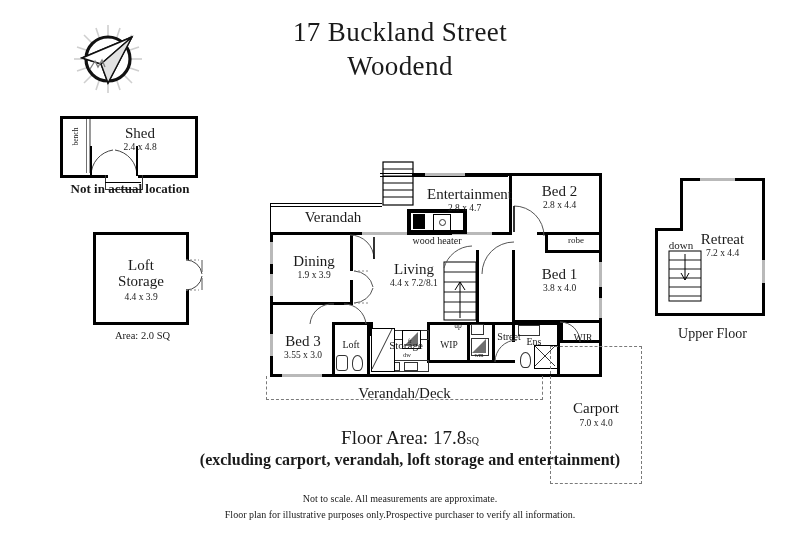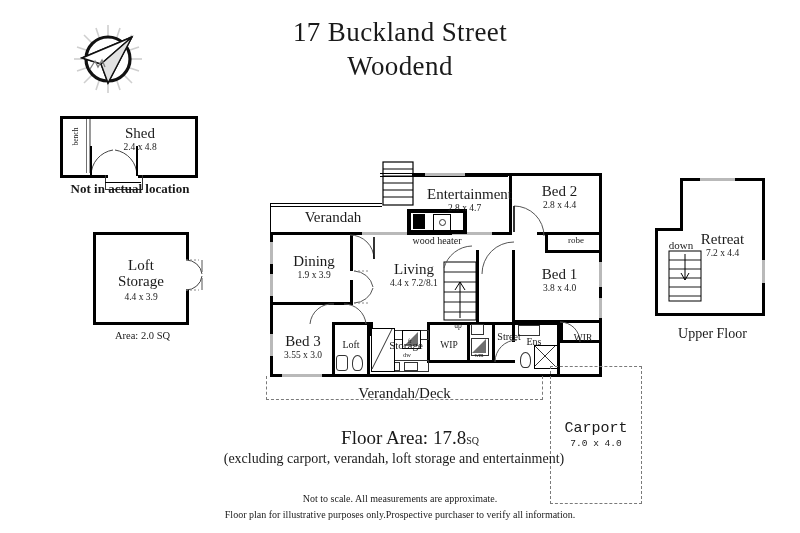--- a/index.html
+++ b/index.html
@@ -318,21 +318,21 @@
   <div class="txt" style="left:300px;top:172px;width:42px;font-size:9.5px;">WIR</div>
 </div>
 
 <div class="abs" style="left:266px;top:376px;width:277px;height:24px;">
   <div class="dash-v" style="left:0;top:0;height:24px;"></div>
   <div class="dash-v" style="left:276px;top:0;height:24px;"></div>
   <div class="dash-h" style="left:0;top:23px;width:277px;"></div>
 </div>
 <div class="txt room-name" style="left:266px;top:386px;width:277px;">Verandah/Deck</div>
 
-<div class="abs" style="left:550px;top:366px;width:92px;height:138px;font-family:Liberation Mono, monospace;">
+<div class="abs" style="left:550px;top:346px;width:92px;height:138px;">
   <div class="dash-h" style="left:0;top:0;width:92px;"></div>
   <div class="dash-h" style="left:0;top:137px;width:92px;"></div>
   <div class="dash-v" style="left:0;top:0;height:138px;"></div>
   <div class="dash-v" style="left:91px;top:0;height:138px;"></div>
   <div class="txt room-name" style="left:0;top:55px;width:92px;">Carport</div>
   <div class="txt room-dim" style="left:0;top:72px;width:92px;">7.0 x 4.0</div>
 </div>
 
 <div class="abs" style="left:655px;top:178px;width:110px;height:140px;">
 
@@ -359,16 +359,16 @@
   <div class="txt" style="left:6px;top:62px;width:40px;font-size:11px;">down</div>
 
   <div class="txt room-name" style="left:30px;top:54px;width:75px;">Retreat</div>
   <div class="txt room-dim" style="left:30px;top:70px;width:75px;">7.2 x 4.4</div>
 </div>
 <div class="txt" style="left:650px;top:327px;width:125px;font-size:14px;">Upper Floor</div>
 
 <div class="txt" style="left:200px;top:428px;width:420px;">
   <span style="font-size:19px;">Floor Area: 17.8</span><span style="font-size:10px;vertical-align:baseline;">SQ</span>
 </div>
-<div class="txt" style="left:164px;top:452px;width:460px;font-size:14px;">(excluding carport, verandah, loft storage and entertainment)</div>
+<div class="txt" style="left:180px;top:452px;width:460px;font-size:16px;font-weight:bold;">(excluding carport, verandah, loft storage and entertainment)</div>
 
 <div class="txt" style="left:140px;top:494px;width:520px;font-size:10px;">Not to scale. All measurements are approximate.</div>
 <div class="txt" style="left:120px;top:510px;width:560px;font-size:10px;">Floor plan for illustrative purposes only.Prospective purchaser to verify all information.</div>
 
 </body></html>

